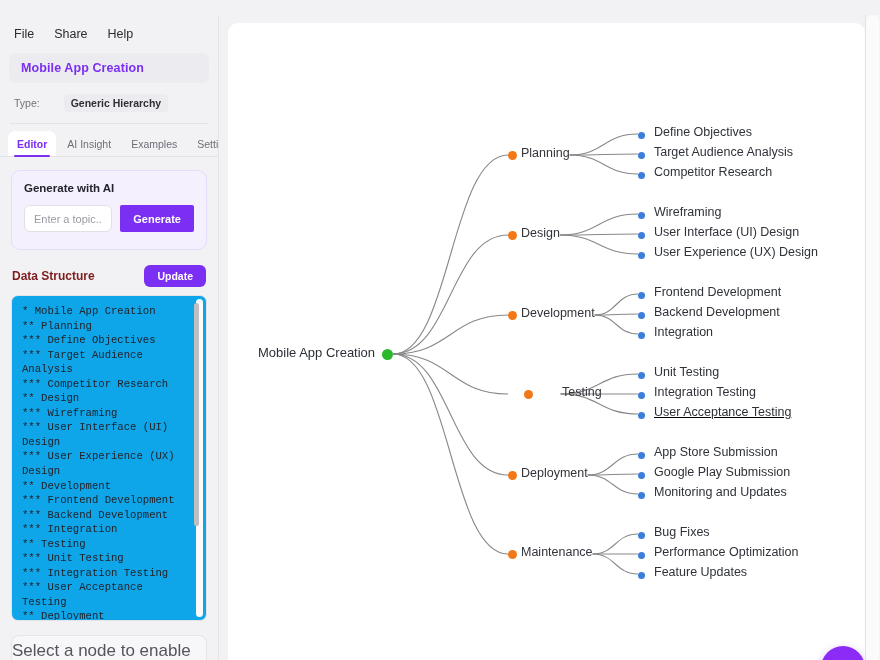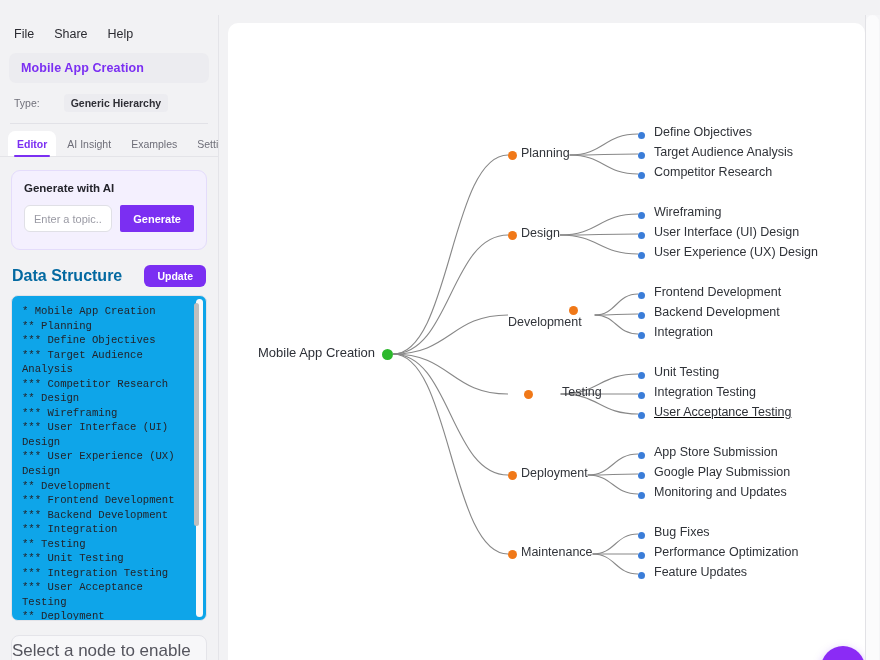--- a/index.html
+++ b/index.html
@@ -76,21 +76,21 @@
   .ai-generate {
     height: 27px; padding: 0 13px; border: none; border-radius: 2px;
     background: #7b2ff2; color: #ffffff; font-size: 11px; font-weight: bold;
     font-family: "Liberation Sans", sans-serif; cursor: pointer; white-space: nowrap;
   }
 
   .ds-row {
     display: flex; align-items: center; justify-content: space-between;
     margin: 15px 12px 0 12px;
   }
-  .ds-title { font-size: 16px; font-weight: bold; color: #0369a1; }
+  .ds-title { font-size: 12px; font-weight: bold; color: #7f1d1d; }
   .ds-update {
     height: 22px; padding: 0 13px; border: none; border-radius: 6px;
     background: #7b2ff2; color: #ffffff; font-size: 10.5px; font-weight: bold;
     font-family: "Liberation Sans", sans-serif; cursor: pointer;
   }
 
   .ds-textarea-wrap {
     position: relative; margin: 8px 11px 0 11px; height: 326px;
     background: #0ea5e9; border: 1px solid #e3e3e8; border-radius: 7px; overflow: hidden;
   }
@@ -285,21 +285,21 @@
           <span class="mm-label">Wireframing</span>
         </div>
         <div class="mm-node mm-leaf" style="left: 410px; top: 202px;">
           <span class="mm-dot dot-leaf"></span>
           <span class="mm-label">User Interface (UI) Design</span>
         </div>
         <div class="mm-node mm-leaf" style="left: 410px; top: 222px;">
           <span class="mm-dot dot-leaf"></span>
           <span class="mm-label">User Experience (UX) Design</span>
         </div>
-        <div class="mm-node mm-branch" style="left: 280px; top: 283px; flex-direction: column;">
+        <div class="mm-node mm-branch" style="left: 280px; top: 283px;">
           <span class="mm-dot dot-branch"></span>
           <span class="mm-label">Development</span>
         </div>
         <div class="mm-node mm-leaf" style="left: 410px; top: 262px;">
           <span class="mm-dot dot-leaf"></span>
           <span class="mm-label">Frontend Development</span>
         </div>
         <div class="mm-node mm-leaf" style="left: 410px; top: 282px;">
           <span class="mm-dot dot-leaf"></span>
           <span class="mm-label">Backend Development</span>

